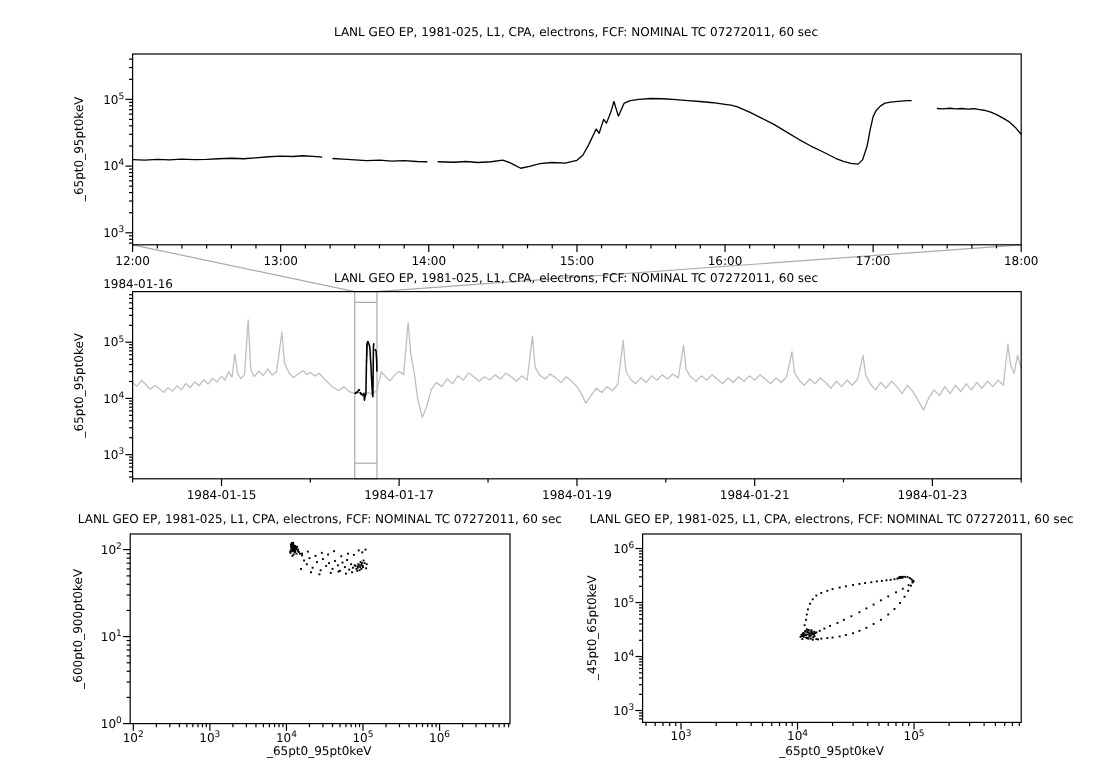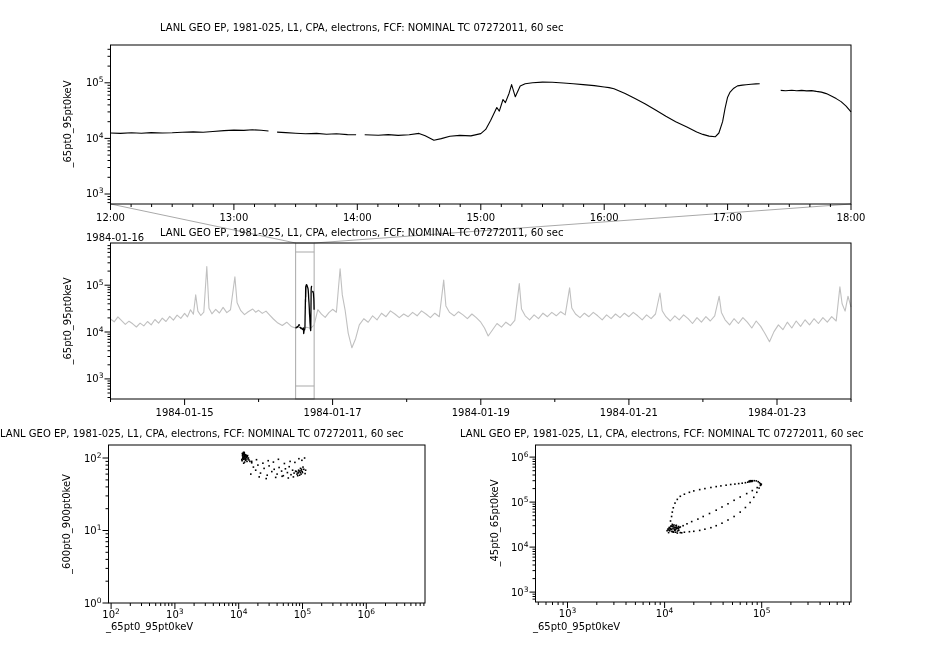--- a/index.html
+++ b/index.html
@@ -1,19 +1,19 @@
 <!DOCTYPE html>
 <html><head>
 <meta charset="utf-8">
 <style>
   html,body{margin:0;padding:0;background:#ffffff;}
   .canvas-wrap{position:relative;width:926px;height:647px;background:#ffffff;
     font-family:"DejaVu Sans","Liberation Sans",sans-serif;color:#000;overflow:hidden;}
   .lbl{position:absolute;font-size:10px;line-height:11px;white-space:nowrap;color:#000;}
-  .ctr{text-align:left;}
+  .ctr{text-align:center;}
   .vlabel{position:absolute;font-size:10px;white-space:nowrap;
     transform:translate(-50%,-50%) rotate(-90deg);}
   svg text{font-family:"DejaVu Sans","Liberation Sans",sans-serif;fill:#000;}
 </style>
 </head>
 <body>
 
 <div class="canvas-wrap">
 
   <svg id="plot-canvas" width="926" height="647" viewBox="0 0 926 647" style="position:absolute;left:0;top:0;">

